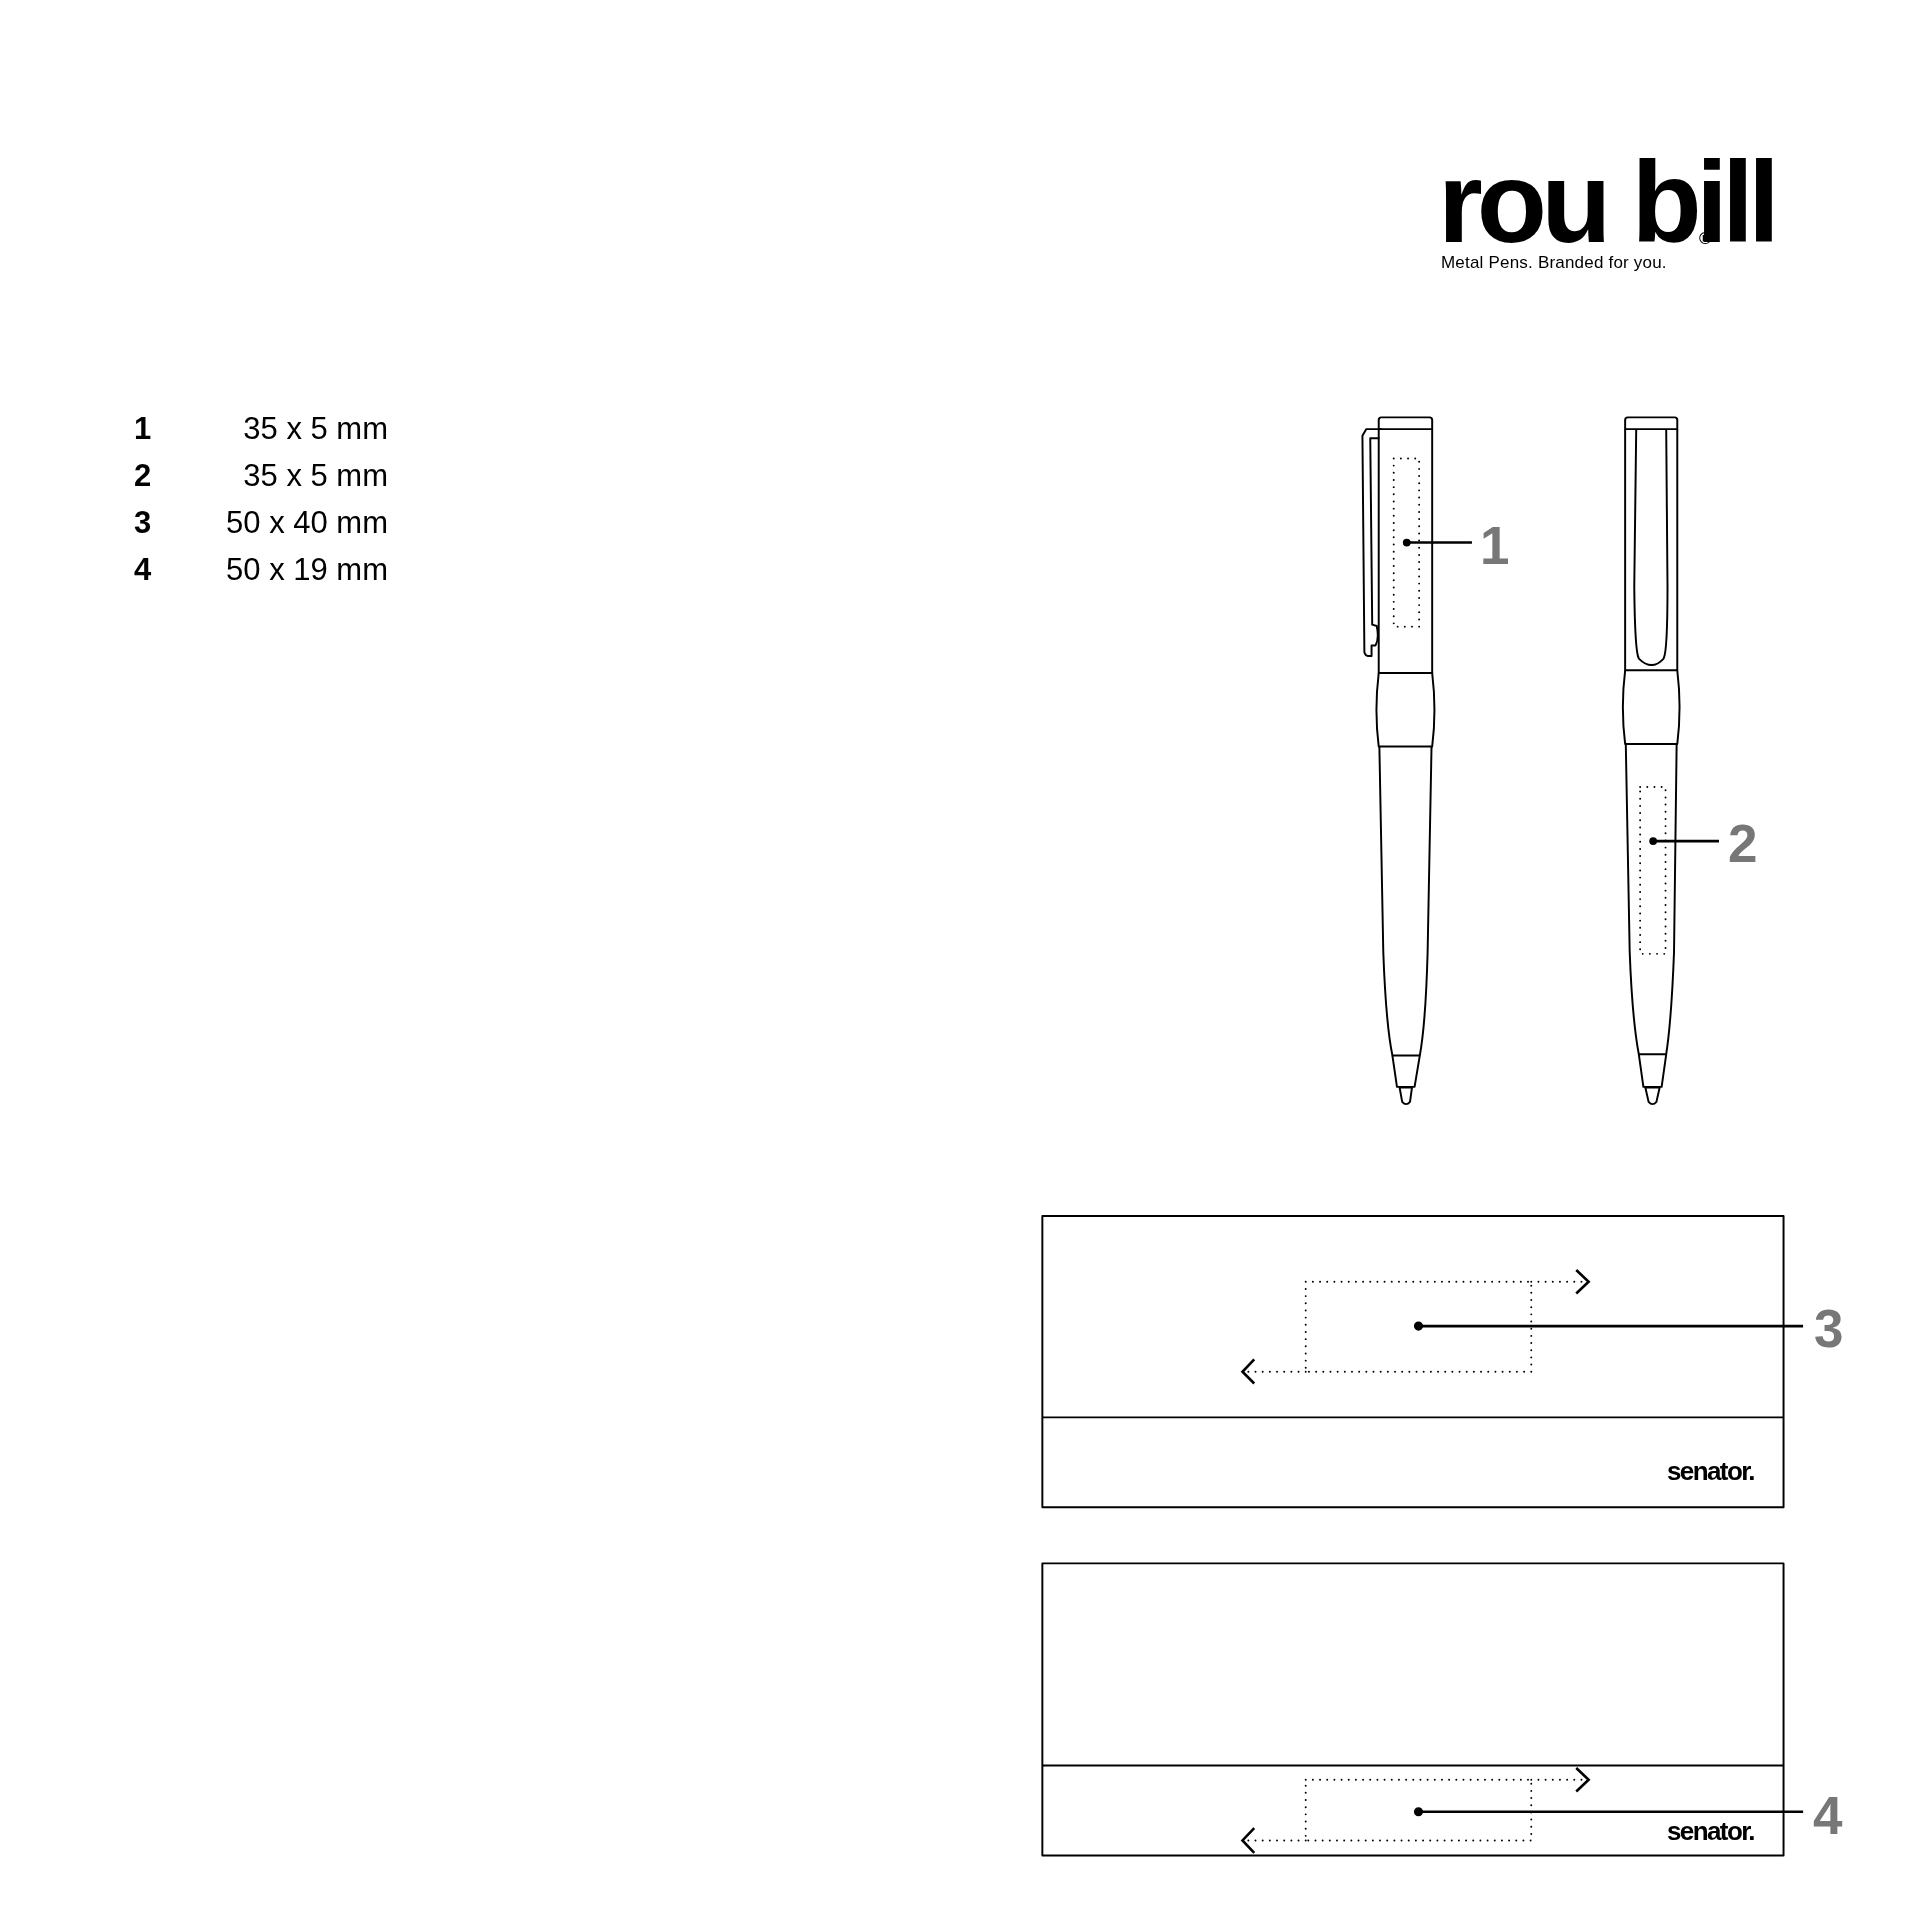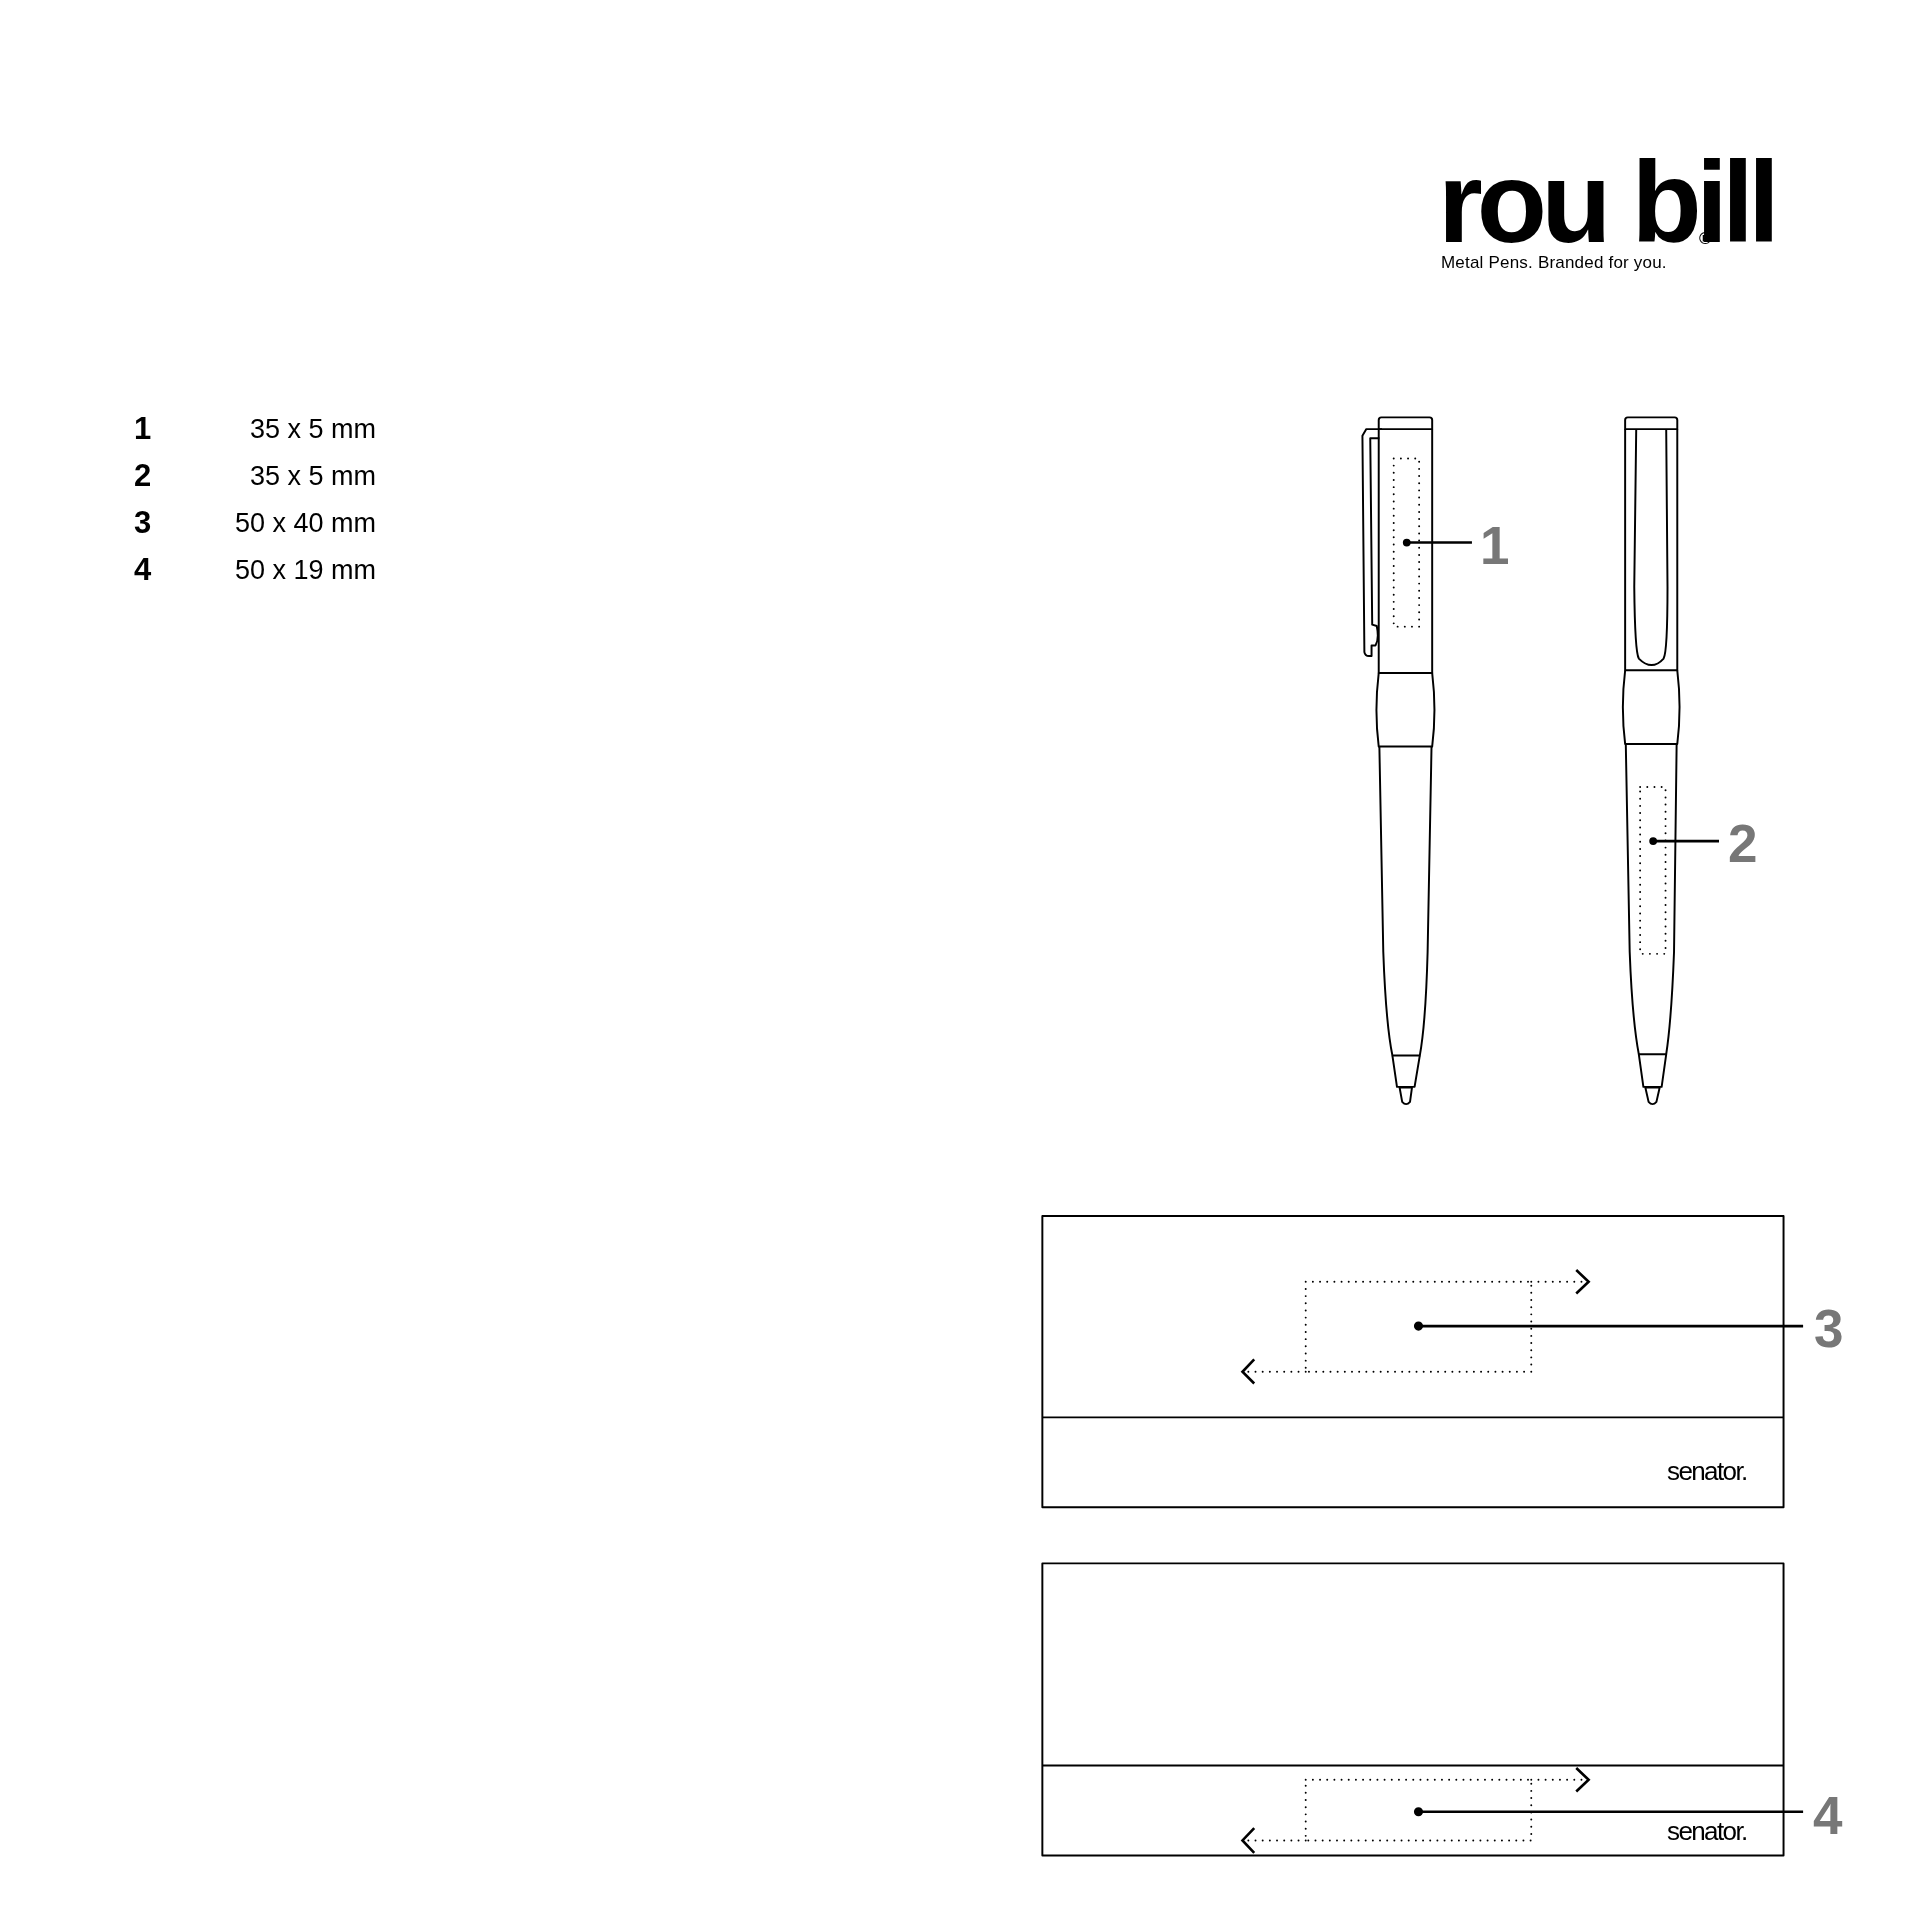--- a/index.html
+++ b/index.html
@@ -4,23 +4,23 @@
 <style>
   html, body { margin: 0; padding: 0; background: #ffffff; }
   body { width: 1925px; height: 1926px; position: relative; overflow: hidden; font-family: "Liberation Sans", sans-serif; color: #000; }
   .abs { position: absolute; }
   .logo-main { left: 1438px; top: 145px; font-family: "Liberation Sans", sans-serif; font-weight: 700; font-size: 115px; line-height: 1; letter-spacing: -5.9px; white-space: nowrap; text-align: center; }
   .logo-reg { left: 1699px; top: 230px; font-size: 17px; font-weight: 700; line-height: 1; }
   .logo-tag { left: 1441px; top: 254px; font-size: 17px; line-height: 1; white-space: nowrap; letter-spacing: 0.2px; }
   .spec-table { left: 134px; top: 412px; }
   .spec-row { position: relative; height: 47px; width: 254px; }
   .spec-num { position: absolute; left: 0; top: 0; font-weight: 700; font-size: 31px; line-height: 34px; }
-  .spec-val { position: absolute; right: 12px; top: 0; font-size: 27px; line-height: 34px; white-space: nowrap; text-align: right; }
+  .spec-val { position: absolute; right: 0; top: 0; font-size: 31px; line-height: 34px; white-space: nowrap; text-align: right; }
   .callout { color: #777777; font-weight: 700; font-size: 53px; line-height: 1; }
-  .senator { font-weight: 400; font-size: 26px; line-height: 1; letter-spacing: -1.6px; }
+  .senator { font-weight: 700; font-size: 26px; line-height: 1; letter-spacing: -1.6px; }
   svg { position: absolute; left: 0; top: 0; }
 </style>
 </head>
 <body>
 
 <div class="abs logo-main">rou bill</div>
 <div class="abs logo-reg">®</div>
 <div class="abs logo-tag">Metal Pens. Branded for you.</div>
 
 <div class="abs spec-table">

